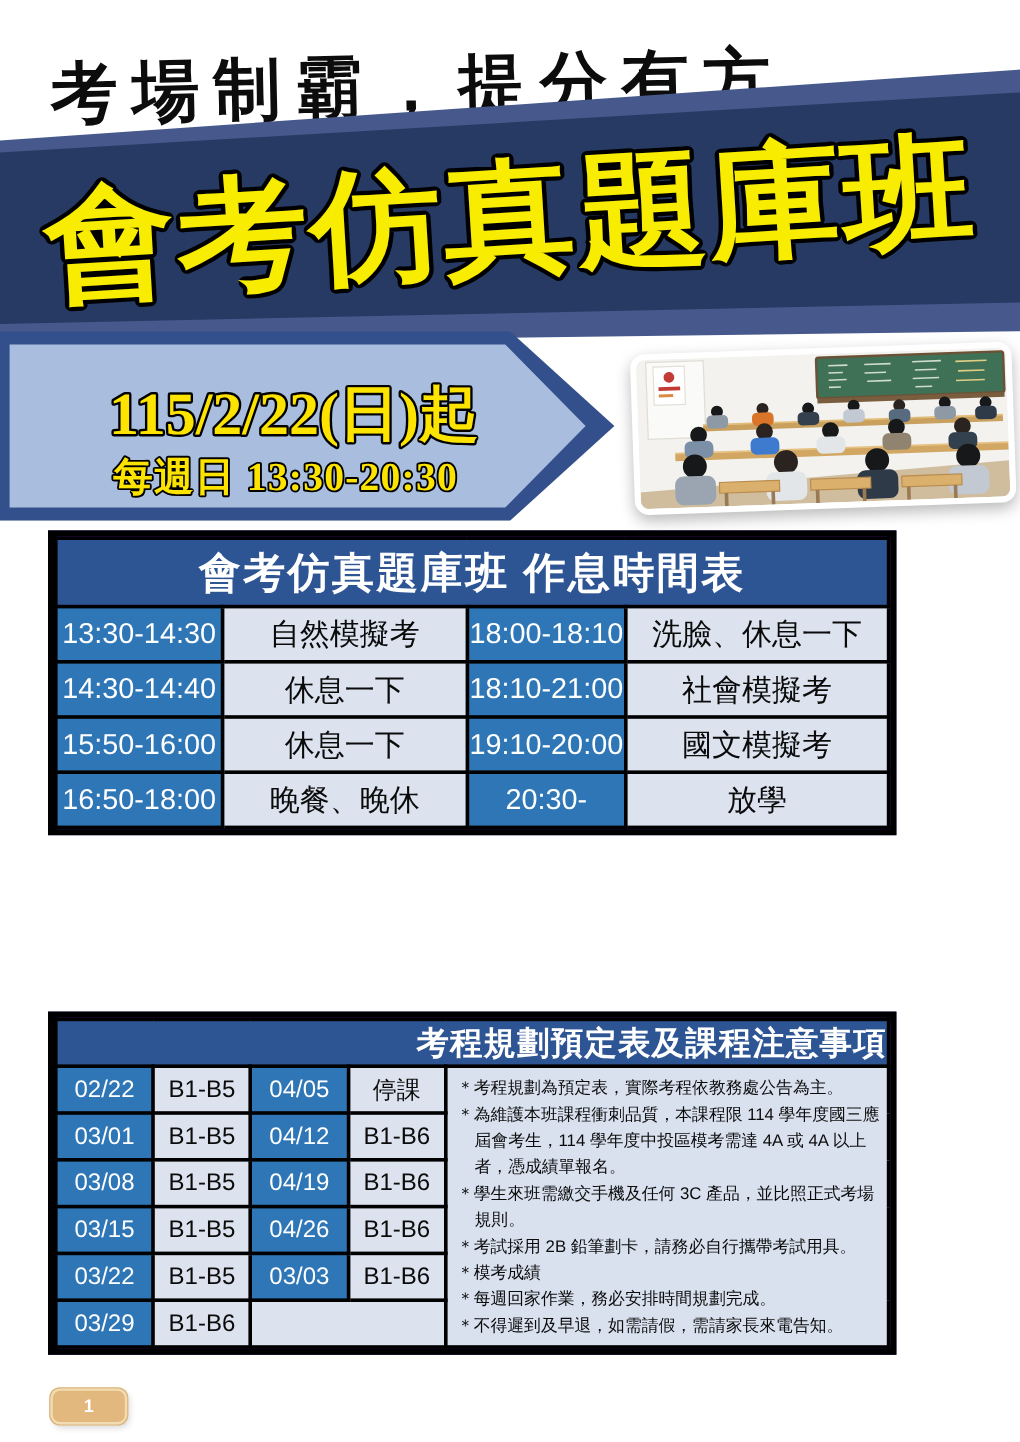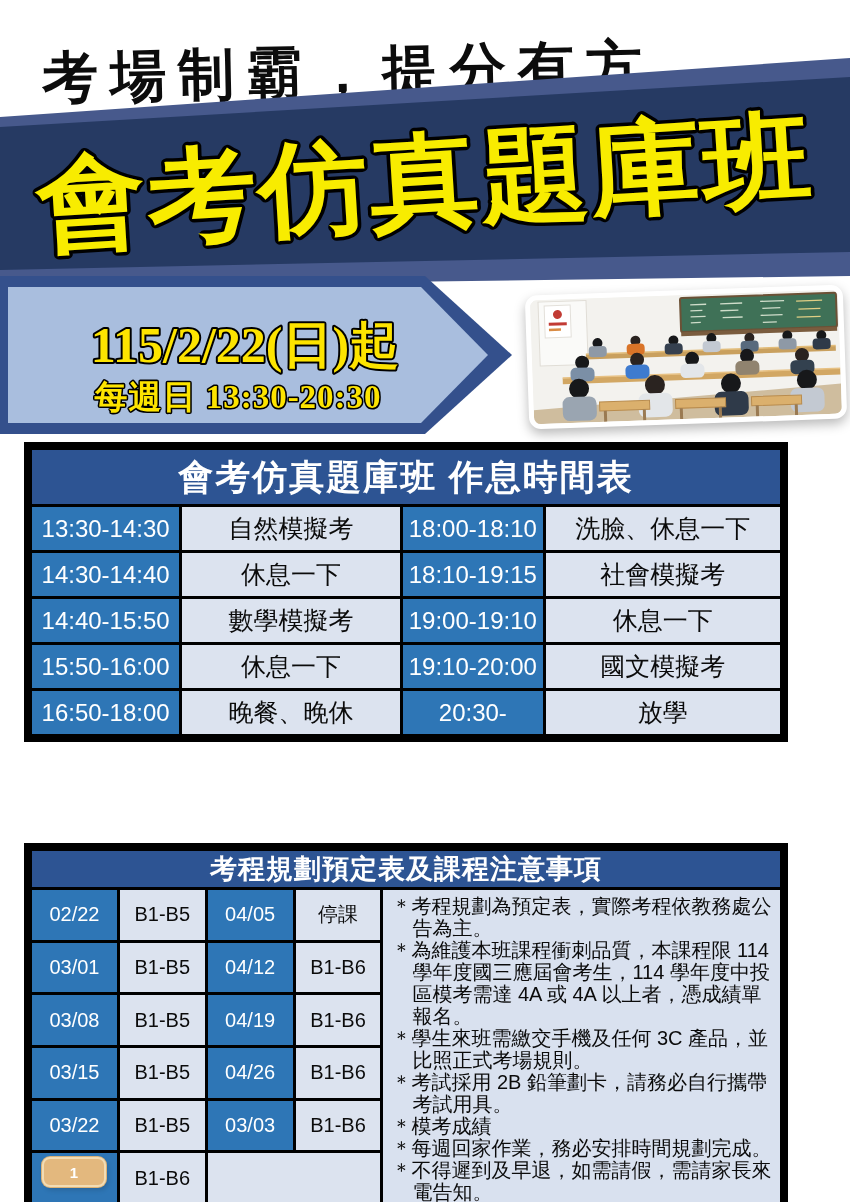--- a/index.html
+++ b/index.html
@@ -46,53 +46,53 @@
   
   .photo{
     position:absolute;left:527px;top:290px;width:308px;height:124px;
     transform:rotate(-2deg);
     border:5px solid #fff;border-radius:12px;overflow:hidden;
     box-shadow:0 5px 12px rgba(0,0,0,.28);
     background:#f3f2ee;
   }
   .photo svg{display:block;}
   
-  .tbl-wrap{position:absolute;left:24px;width:764px;border:5px solid #000;background:#4c1d95;box-sizing:border-box;}
+  .tbl-wrap{position:absolute;left:40px;width:707px;border:5px solid #000;background:#4c1d95;box-sizing:border-box;}
   .tbl{border-collapse:collapse;width:100%;table-layout:fixed;}
   .tbl td{border:3px solid #000;text-align:center;vertical-align:middle;padding:0;}
   .tbl .hdr{
     background:var(--table-header-blue,#2D5493);color:#fff;
     font-weight:bold;letter-spacing:2px;
   }
   #timetable{top:442px;}
   #timetable .hdr{height:54px;font-size:35px;}
   #timetable .time{
     background:var(--time-cell-blue,#2E76B6);color:#fff;
     font-size:24px;height:43px;text-align:center;
   }
   #timetable .act{
     background:var(--light-cell,#DCE3EF);color:#0b0b0b;
     font-size:25px;font-weight:500;
   }
   #plan{top:843px;}
-  #plan .hdr{height:34px;font-size:27px;letter-spacing:1px;}
+  #plan .hdr{height:34px;font-size:27px;letter-spacing:1px;text-align:right;}
   #plan .date{
     background:var(--time-cell-blue,#2E76B6);color:#fff;
     font-size:20px;height:36px;margin-top:16px;
   }
   #plan .cls{
     background:var(--light-cell,#DCE3EF);color:#0b0b0b;font-size:20px;
   }
   #plan .notes{
     background:var(--notes-bg,#D9E1EF);
     text-align:left;vertical-align:top;
     padding:5px 4px 0 8px;
   }
   .note-item{
-    font-size:20px;line-height:22px;color:#0b0b0b;
+    font-size:14px;line-height:22px;color:#0b0b0b;
     padding-left:1.05em;text-indent:-1.05em;
     letter-spacing:0;
   }
   
   .page-tab{
     position:absolute;left:42px;top:1157px;width:64px;height:30px;
     background:var(--page-tab-tan,#E3B87E);
     border:2px solid #F2DCB4;border-radius:8px;box-sizing:border-box;
     box-shadow:0 0 0 1px #dcb377,2px 3px 5px rgba(0,0,0,.15);
     color:#fff;font-size:15px;font-weight:bold;
@@ -217,28 +217,22 @@
         </tr>
     <tr>
       <td class="time">13:30-14:30</td>
       <td class="act">自然模擬考</td>
       <td class="time">18:00-18:10</td>
       <td class="act">洗臉、休息一下</td>
     </tr>
     <tr>
       <td class="time">14:30-14:40</td>
       <td class="act">休息一下</td>
-      <td class="time">18:10-19:15</td>
+      <td class="time">18:10-21:00</td>
       <td class="act">社會模擬考</td>
-    </tr>
-    <tr>
-      <td class="time">14:40-15:50</td>
-      <td class="act">數學模擬考</td>
-      <td class="time">19:00-19:10</td>
-      <td class="act">休息一下</td>
     </tr>
     <tr>
       <td class="time">15:50-16:00</td>
       <td class="act">休息一下</td>
       <td class="time">19:10-20:00</td>
       <td class="act">國文模擬考</td>
     </tr>
     <tr>
       <td class="time">16:50-18:00</td>
       <td class="act">晚餐、晚休</td>

